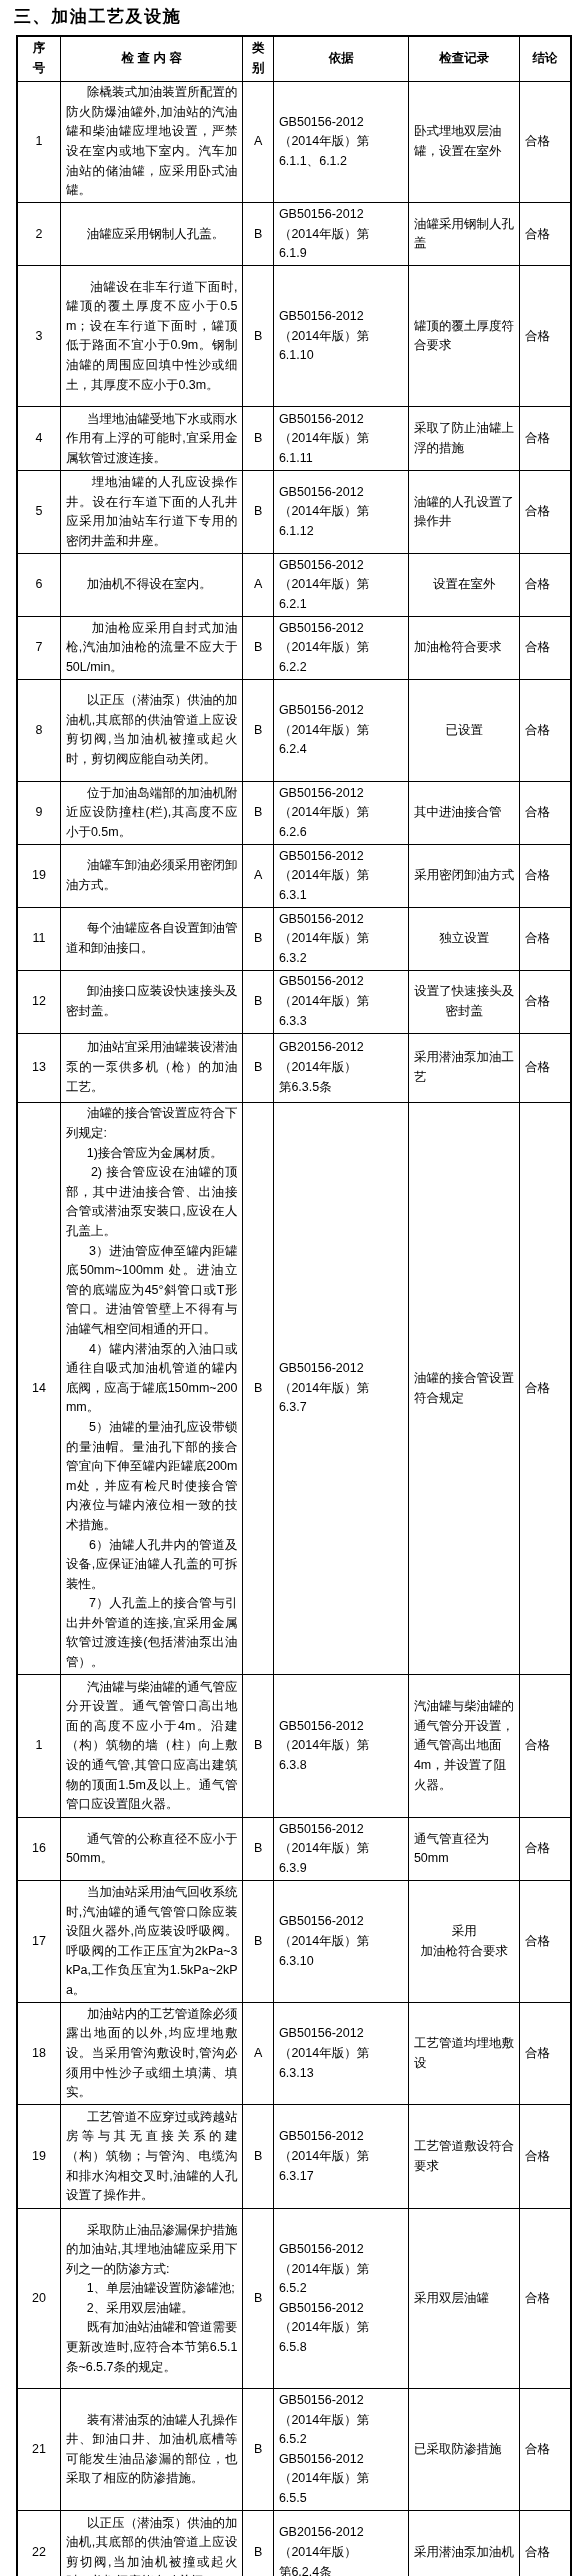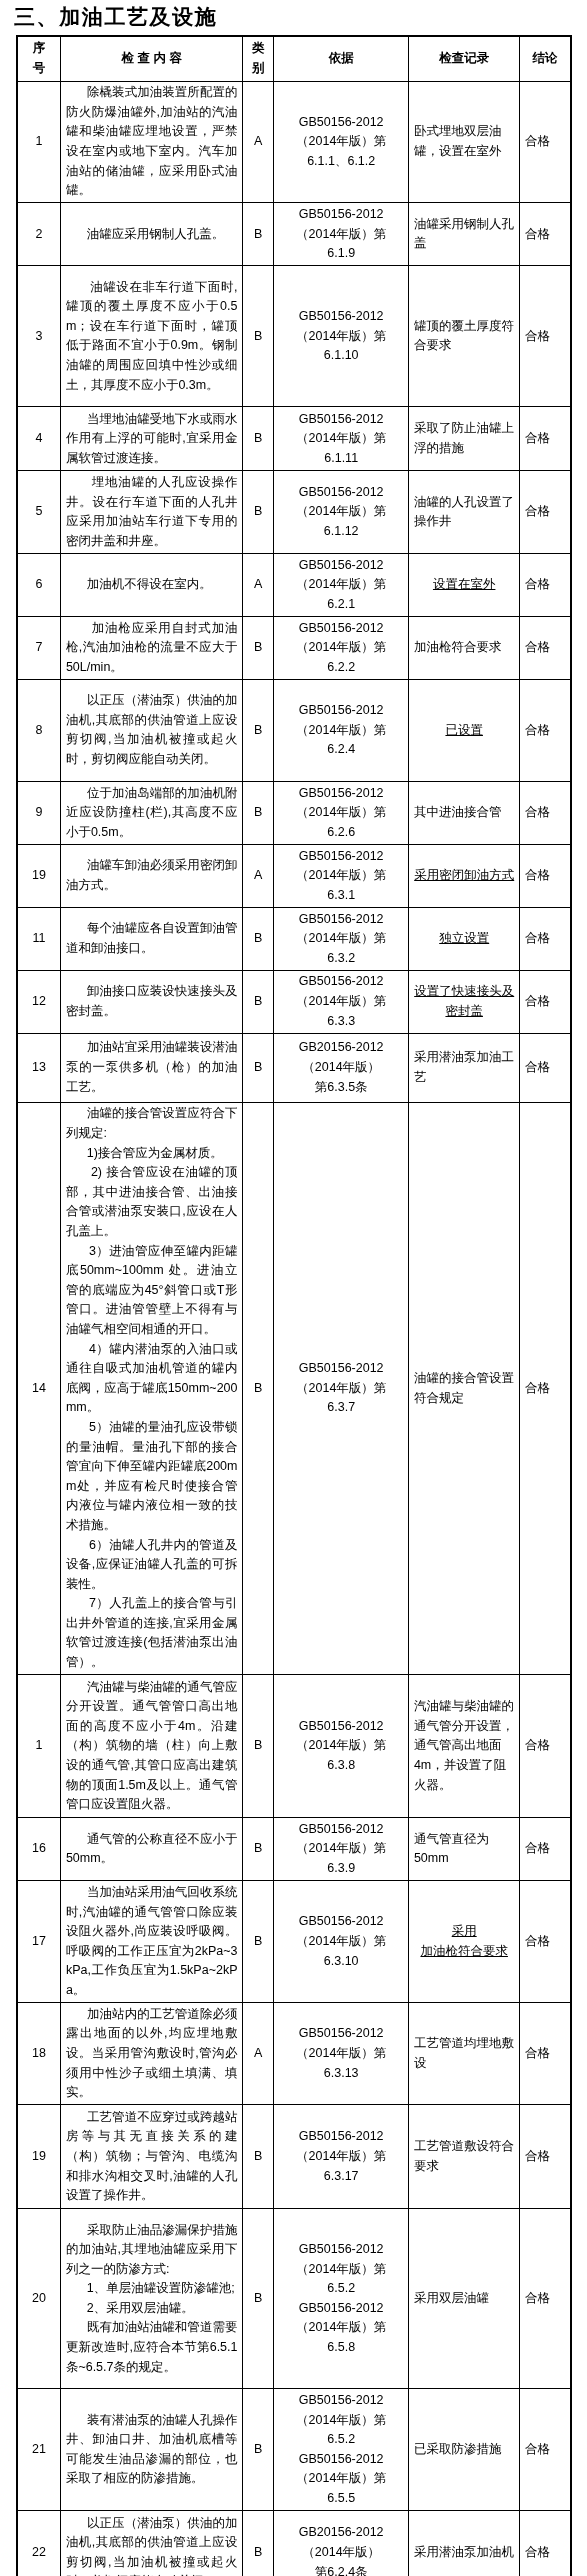--- a/index.html
+++ b/index.html
@@ -9,21 +9,21 @@
     width: 587px;
     font-family: "Liberation Sans", sans-serif;
     color: #000000;
   }
   .page {
     width: 587px;
     box-sizing: border-box;
     padding: 3.1px 0 7.8px 0;
   }
   .doc-title {
-    font-size: 21px;
+    font-size: 17px;
     font-weight: bold;
     letter-spacing: 1.6px;
     margin: 3.1px 0 7px 14px;
     line-height: 22px;
   }
   table.insp {
     border-collapse: collapse;
     table-layout: fixed;
     margin-left: 15.7px;
     width: 554px;
@@ -48,32 +48,31 @@
   thead tr { height: 45px; }
   td.c-no   { text-align: center; padding: 1.6px 1.6px; }
   td.c-content {
     text-align: justify;
     white-space: pre-wrap;
     word-break: break-all;
     padding: 1.6px 5.5px;
   }
   td.c-cat  { text-align: center; padding: 1.6px 1.6px; }
   td.c-basis {
-    text-align: center;
     white-space: pre-line;
     font-size: 11.8px;
     padding: 1.6px 3.1px;
   }
   td.c-record {
     text-align: left;
     white-space: pre-line;
     padding: 1.6px 6.3px;
     margin-left: 16px;
   }
-  td.c-record.align-center { text-align: center; text-decoration: underline; }
+  td.c-record.align-center { text-align: center; }
   td.c-concl { text-align: left; padding: 1.6px 1.6px; }
 
   
   tbody tr:nth-child(1)  { height: 119px; }
   tbody tr:nth-child(2)  { height: 61px; }
   tbody tr:nth-child(3)  { height: 141px; }
   tbody tr:nth-child(4)  { height: 64px; }
   tbody tr:nth-child(5)  { height: 81px; }
   tbody tr:nth-child(6)  { height: 60px; }
   tbody tr:nth-child(7)  { height: 63px; }

